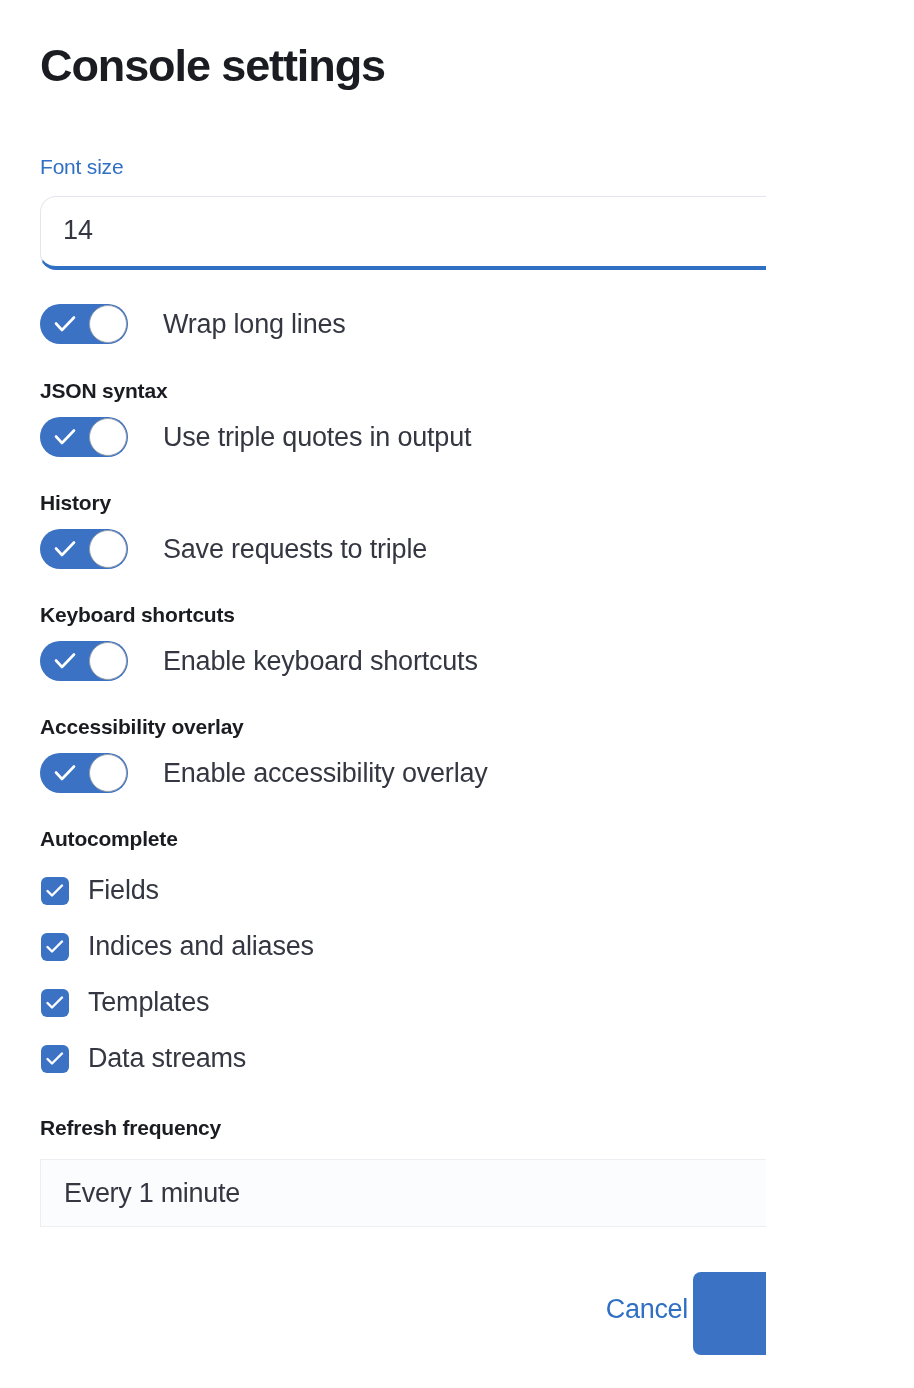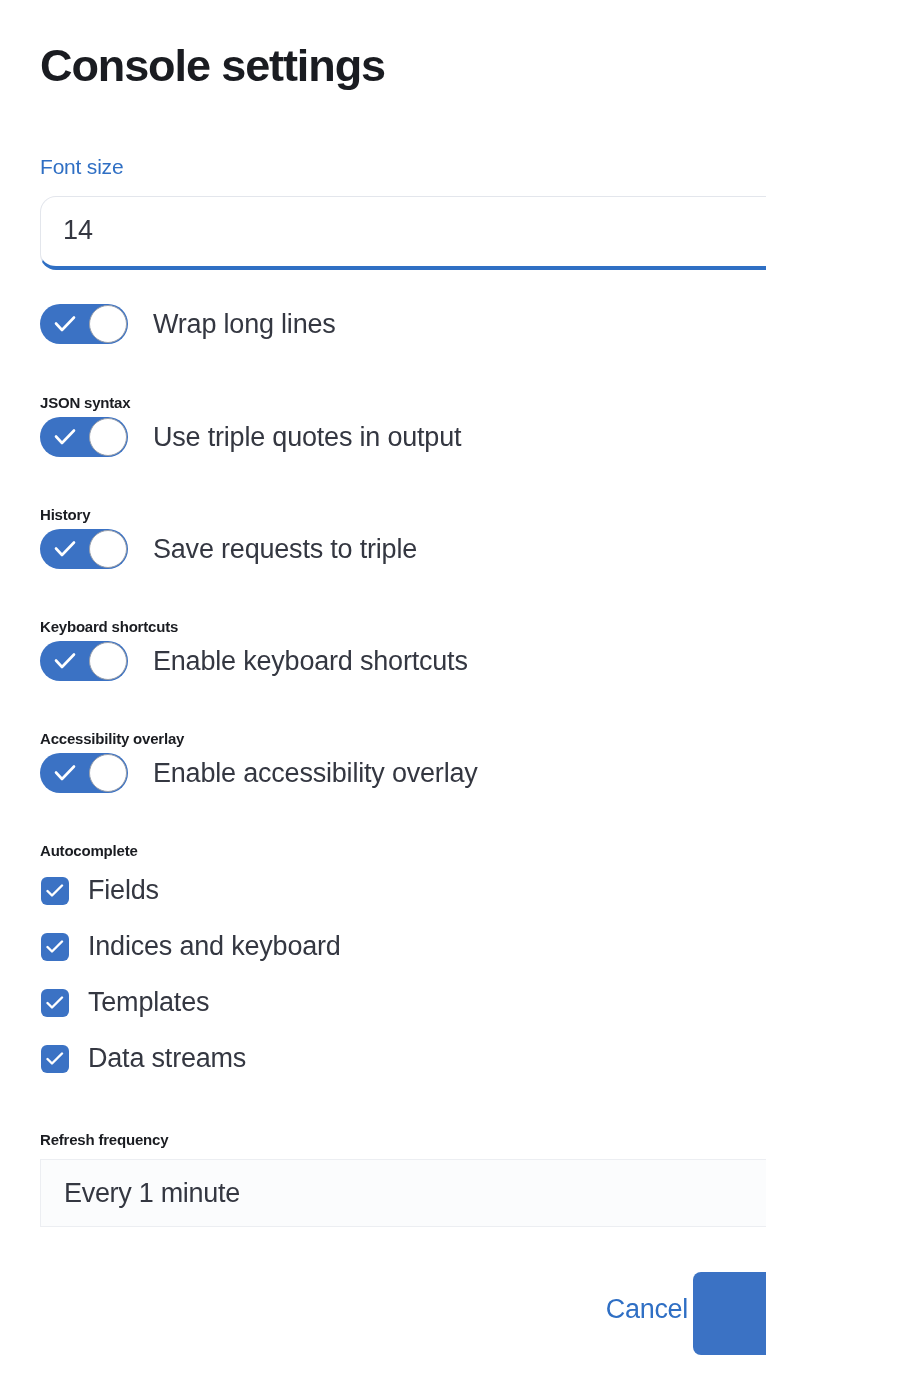--- a/index.html
+++ b/index.html
@@ -121,25 +121,24 @@
     width: 0; height: 0;
     border-left: 8px solid transparent;
     border-right: 8px solid transparent;
     border-top: 9px solid #535966;
   }
 
   
   .section-header {
     position: absolute;
     left: 40px;
-    font-size: 15px;
+    font-size: 21px;
     font-weight: bold;
     color: #1a1c21;
     letter-spacing: -0.2px;
-    margin-top: 15px;
   }
 
   
   .switch-row {
     position: absolute;
     left: 40px;
     display: flex;
     align-items: center;
     cursor: pointer;
   }
@@ -160,21 +159,21 @@
     border-radius: 50%;
     background: #ffffff;
     border: 1px solid #9aa0ab;
   }
   .switch .check {
     position: absolute;
     left: 14px;
     top: 11px;
   }
   .switch-label {
-    margin-left: 25px;
+    margin-left: 35px;
     font-size: 27px;
     color: #343741;
     white-space: nowrap;
     letter-spacing: -0.2px;
   }
 
   
   .check-row {
     position: absolute;
     left: 41px;
@@ -370,21 +369,21 @@
     </span>
     <span class="check-label">Fields</span>
   </div>
 
   <div class="check-row" style="top:931px">
     <span class="checkbox">
       <svg width="18" height="14" viewBox="0 0 18 14" fill="none">
         <path d="M1.5 7 L6 11.5 L16 1.5" stroke="#ffffff" stroke-width="2.4" stroke-linecap="round" stroke-linejoin="round"></path>
       </svg>
     </span>
-    <span class="check-label">Indices and keyboard</span>
+    <span class="check-label">Indices and aliases</span>
   </div>
 
   <div class="check-row" style="top:987px">
     <span class="checkbox">
       <svg width="18" height="14" viewBox="0 0 18 14" fill="none">
         <path d="M1.5 7 L6 11.5 L16 1.5" stroke="#ffffff" stroke-width="2.4" stroke-linecap="round" stroke-linejoin="round"></path>
       </svg>
     </span>
     <span class="check-label">Templates</span>
   </div>

